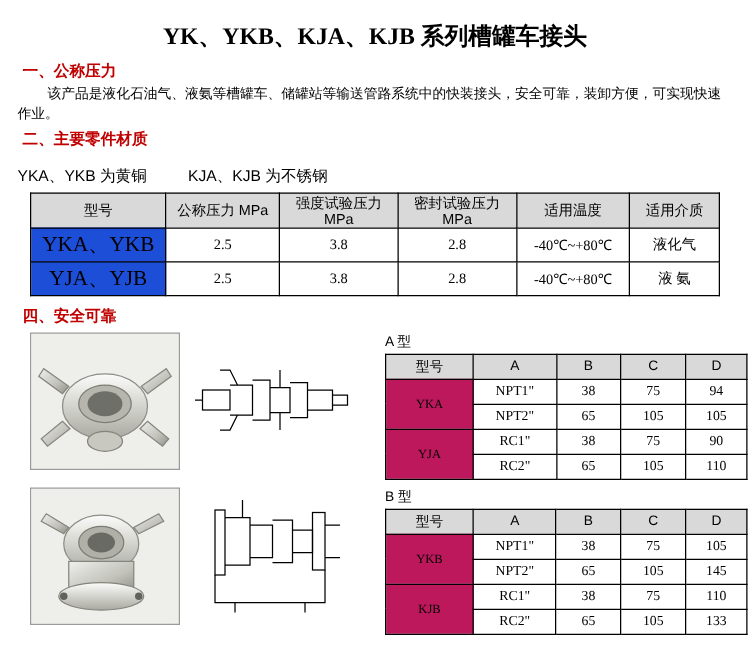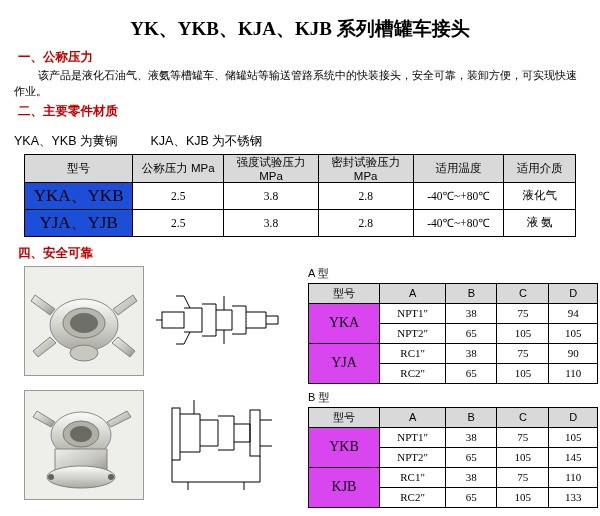--- a/index.html
+++ b/index.html
@@ -128,22 +128,22 @@
     text-align: center;
     height: 19px;
     padding: 0 2px;
     font-weight: normal;
   }
   table.dim thead th {
     background: #d9d9d9;
     font-family: "Liberation Sans", sans-serif;
   }
   table.dim td.modelcell {
-    background: #d946ef;
-    font-size: 14px;
+    background: #be185d;
+    font-size: 10px;
   }
   .dc-model { width: 72px; }
   .dc-a { width: 66px; }
   .dc-b { width: 52px; }
   .dc-c { width: 52px; }
   .dc-d { width: 48px; }
 
   svg { display: block; }
 </style>
 </head>

